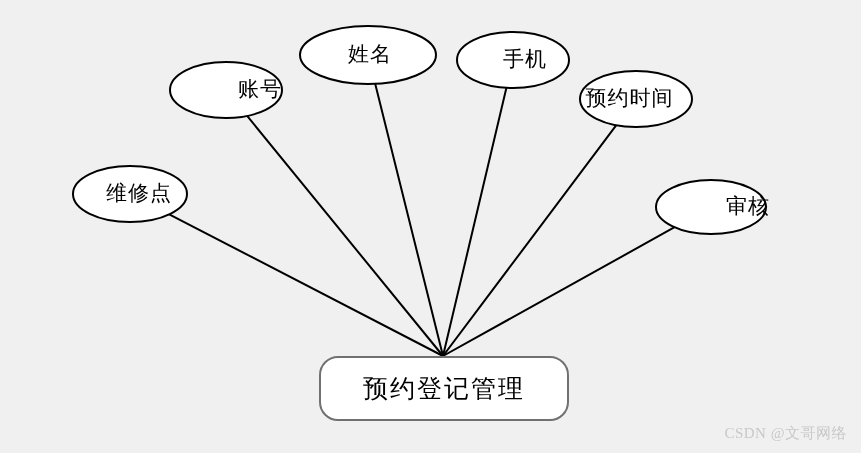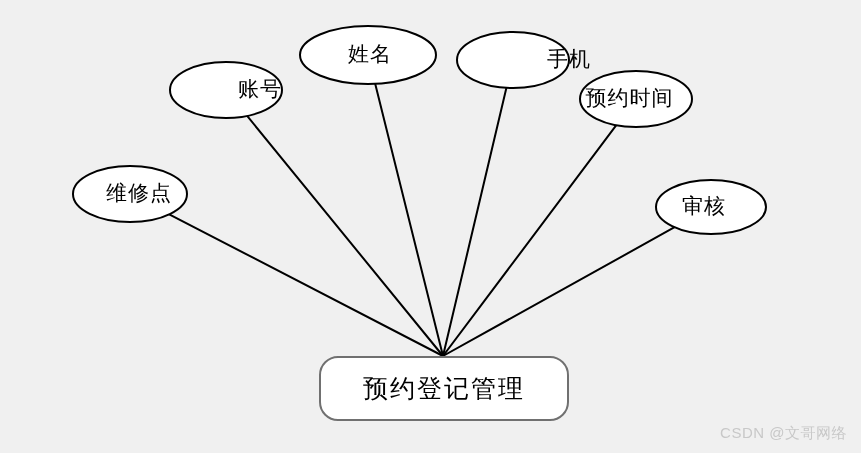--- a/index.html
+++ b/index.html
@@ -45,21 +45,21 @@
     font-size: 25px;
     letter-spacing: 2px;
     line-height: 1;
   }
   .watermark {
     position: absolute;
     right: 14px;
     bottom: 10px;
     font-size: 15px;
     color: #c8c8c8;
-    font-family: Liberation Sans, sans-serif;
+    font-family: Liberation Serif, serif;
     white-space: nowrap;
     letter-spacing: 0.5px;
   }
 </style>
 </head>
 <body>
 
 <div id="diagram-root">
 
   <svg id="er-canvas" viewBox="0 0 861 453" xmlns="http://www.w3.org/2000/svg">
@@ -81,21 +81,21 @@
       </g>
     <g id="entity-layer">
         <rect x="320" y="357" width="248" height="63" rx="18" ry="18" fill="#ffffff" stroke="#707070" stroke-width="2"></rect>
       </g>
   </svg>
 
   <div id="label-layer">
       <div class="node-label attr-label" style="left: 73px; top: 183px; width: 132px;">维修点</div>
       <div class="node-label attr-label" style="left: 170px; top: 79px; width: 112px; text-align: right;">账号</div>
       <div class="node-label attr-label" style="left: 300px; top: 44px; width: 140px;">姓名</div>
-      <div class="node-label attr-label" style="left: 457px; top: 49px; width: 136px; margin-left: 44px;">手机</div>
+      <div class="node-label attr-label" style="left: 457px; top: 49px; width: 136px;">手机</div>
       <div class="node-label attr-label" style="left: 580px; top: 88px; width: 99px;">预约时间</div>
-      <div class="node-label attr-label" style="left: 656px; top: 196px; width: 96px;">审核</div>
+      <div class="node-label attr-label" style="left: 656px; top: 196px; width: 96px; padding-left: 44px;">审核</div>
       <div class="node-label entity-label" style="left: 320px; top: 375.5px; width: 248px; font-family: Liberation Serif, serif;">预约登记管理</div>
     </div>
 
   <div class="watermark">CSDN @文哥网络</div>
 
 </div>
 
 </body></html>

